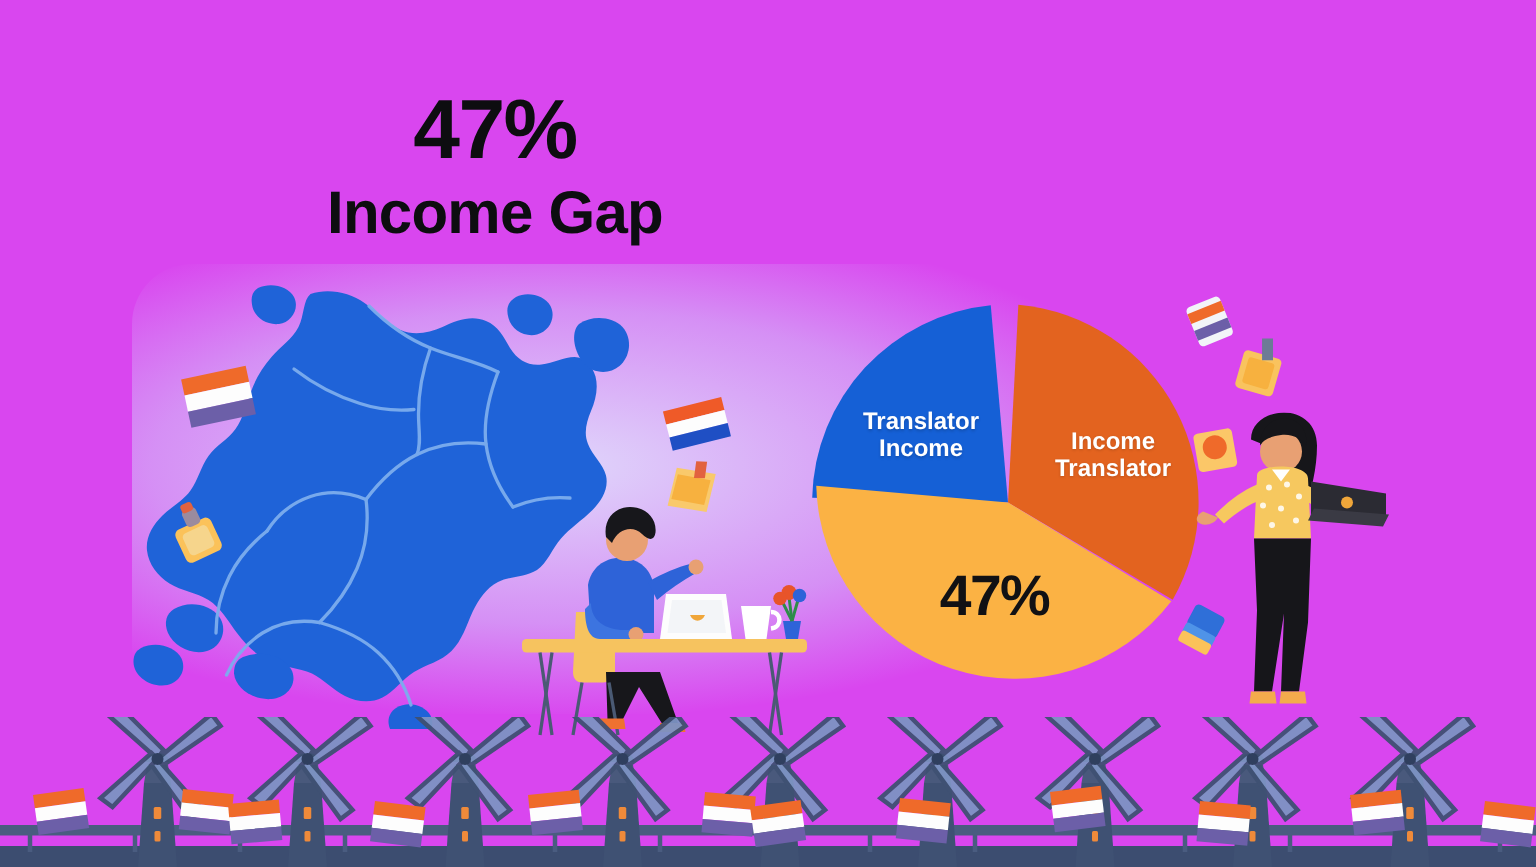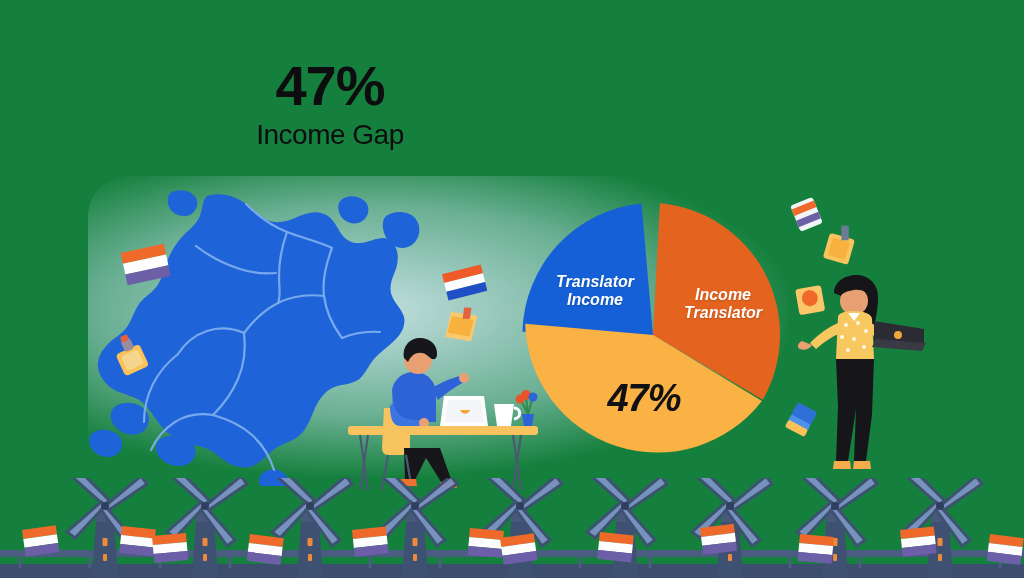--- a/index.html
+++ b/index.html
@@ -1,44 +1,44 @@
 <!DOCTYPE html>
 <html><head>
 <meta charset="utf-8">
 <style>
   html,body{margin:0;padding:0;}
   body{
     width:1024px;height:578px;overflow:hidden;
     font-family:"Liberation Sans", sans-serif;
     background:#bfdcf5;
   }
-  .stage{position:relative;width:1024px;height:578px;overflow:hidden;background:#15803d;}
+  .stage{position:relative;width:1024px;height:578px;overflow:hidden;background:#d946ef;}
 
   
   .panel-glow{
     position:absolute;left:88px;top:176px;width:700px;height:300px;
     background:radial-gradient(ellipse at 40% 45%, rgba(225,240,253,.85) 0%, rgba(209,233,252,.45) 45%, rgba(191,220,245,0) 72%);
     border-radius:40px;pointer-events:none;
   }
 
   
   .title-wrap{position:absolute;left:170px;top:58px;width:320px;text-align:center;}
   .title-pct{
     font-size:56px;font-weight:bold;color:#0d0d10;letter-spacing:-1px;line-height:1;
   }
   .title-sub{
-    font-size:28px;font-weight:normal;color:#0d0d10;letter-spacing:-.5px;line-height:1.1;margin-top:6px;
+    font-size:40px;font-weight:bold;color:#0d0d10;letter-spacing:-.5px;line-height:1.1;margin-top:6px;
   }
 
   
   .map-wrap{position:absolute;left:86px;top:186px;width:360px;height:300px;}
   .map-wrap svg{display:block;width:100%;height:100%;}
 
   
-  .pie-wrap{position:absolute;left:519px;top:201px;width:268px;height:268px;font-style:italic;}
+  .pie-wrap{position:absolute;left:538px;top:201px;width:268px;height:268px;}
   .pie-wrap svg{display:block;width:100%;height:100%;overflow:visible;}
   .slice-label{
     position:absolute;color:#ffffff;font-weight:bold;font-size:16px;line-height:1.12;
     text-align:center;text-shadow:0 1px 2px rgba(0,0,0,.18);pointer-events:none;
   }
   .lbl-translator{left:16px;top:72px;width:120px;}
   .lbl-other{left:142px;top:85px;width:124px;}
   .lbl-pct{
     position:absolute;left:70px;top:176px;width:110px;text-align:center;
     color:#111114;font-weight:bold;font-size:38px;letter-spacing:-1px;pointer-events:none;

